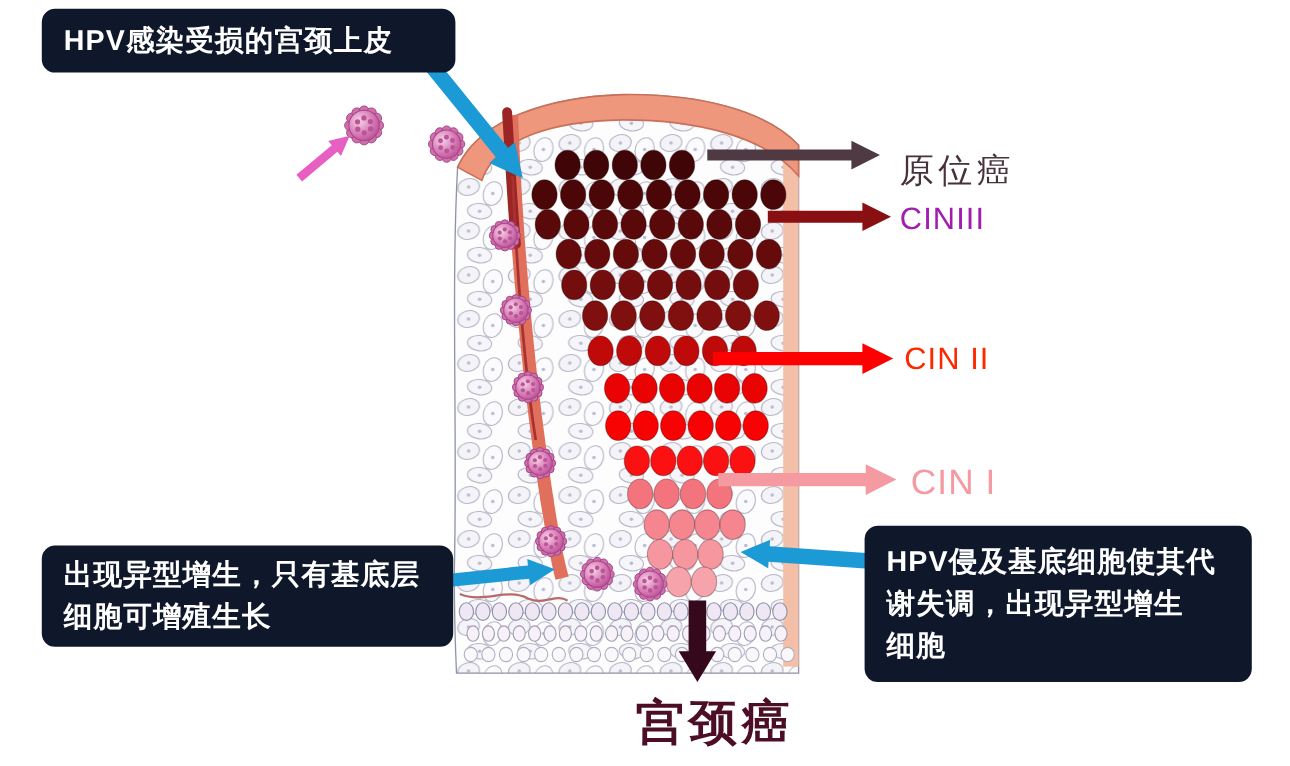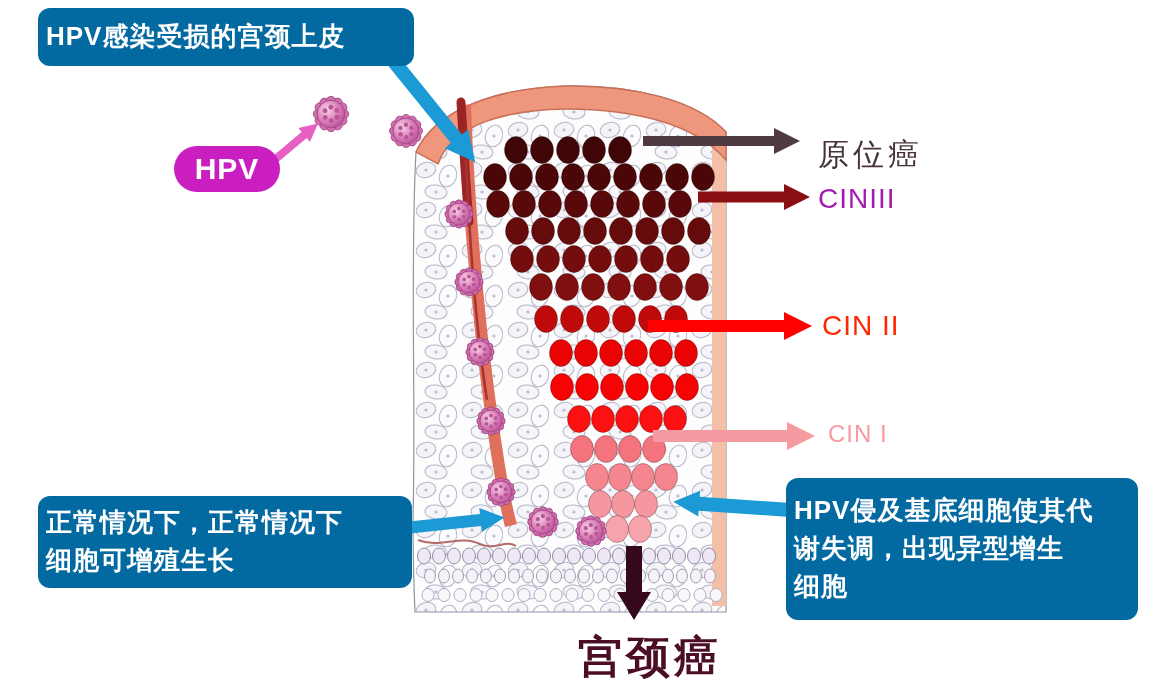--- a/index.html
+++ b/index.html
@@ -1,34 +1,34 @@
 <!DOCTYPE html>
 <html><head>
 <meta charset="utf-8">
 <title>Diagram</title>
 <style>
   *{margin:0;padding:0;box-sizing:border-box}
   body{font-family:"Liberation Sans","DejaVu Sans",sans-serif;background:#fff}
   .canvas{position:relative;width:1173px;height:696px;background:#fff;overflow:hidden}
   .svg-layer{position:absolute;left:0;top:0}
-  .callout{position:absolute;background:#0369a1;color:#fff;font-weight:bold;font-size:26px;
+  .callout{position:absolute;background:#0f172a;color:#fff;font-weight:bold;font-size:26px;
            border-radius:12px;display:flex;flex-direction:column;justify-content:center;
-           padding:8px 8px;line-height:1.45;letter-spacing:1px}
+           padding:8px 20px;line-height:1.45;letter-spacing:1px}
   #callout-top{left:38px;top:8px;width:376px;height:58px}
   #callout-bottom-left{left:38px;top:496px;width:374px;height:92px}
   #callout-bottom-right{left:786px;top:478px;width:352px;height:142px}
   .hpv-pill{position:absolute;left:174px;top:146px;width:106px;height:46px;background:#cb1ec1;
             color:#fff;font-weight:bold;font-size:30px;border-radius:24px;display:flex;
             align-items:center;justify-content:center;letter-spacing:1px}
   .stage-label{position:absolute;font-weight:normal;white-space:nowrap}
   #label-stage-0{left:818px;top:134px;font-size:31px;color:#46313d;
                  font-family:"DejaVu Serif","Liberation Serif",serif;letter-spacing:4px}
   #label-stage-1{left:818px;top:183px;font-size:28px;color:#a21caf;letter-spacing:1px}
   #label-stage-2{left:822px;top:310px;font-size:28px;color:#fe2800;letter-spacing:1px}
-  #label-stage-3{left:828px;top:420px;font-size:24px;color:#f59aa2;letter-spacing:1px}
+  #label-stage-3{left:828px;top:420px;font-size:32px;color:#f59aa2;letter-spacing:1px}
   .final-label{position:absolute;left:550px;top:628px;width:172px;text-align:right;
                font-size:44px;font-weight:bold;color:#4b0e26;letter-spacing:4px;
                font-family:Liberation Serif, serif}
 </style>
 </head>
 <body>
 
 <div class="canvas">
 
   <svg class="svg-layer" width="1173" height="696" viewBox="0 0 1173 696">
@@ -423,29 +423,28 @@
       <g transform="translate(634,546) rotate(90)">
         <polygon points="0,-8 46,-8 46,-17 74,0 46,17 46,8 0,8" fill="#35081c"></polygon>
       </g>
     </g>
   </svg>
 
   <div class="callout" id="callout-top">
     <div>HPV感染受损的宫颈上皮</div>
   </div>
 
-  <div class="hpv-pill">HPV</div>
 
   <div class="stage-label" id="label-stage-0">原位癌</div>
   <div class="stage-label" id="label-stage-1">CINIII</div>
   <div class="stage-label" id="label-stage-2">CIN II</div>
   <div class="stage-label" id="label-stage-3">CIN I</div>
 
   <div class="callout" id="callout-bottom-left">
-    <div>正常情况下，正常情况下</div>
+    <div>出现异型增生，只有基底层</div>
     <div>细胞可增殖生长</div>
   </div>
 
   <div class="callout" id="callout-bottom-right">
     <div>HPV侵及基底细胞使其代</div>
     <div>谢失调，出现异型增生</div>
     <div>细胞</div>
   </div>
 
   <div class="final-label">宫颈癌</div>

